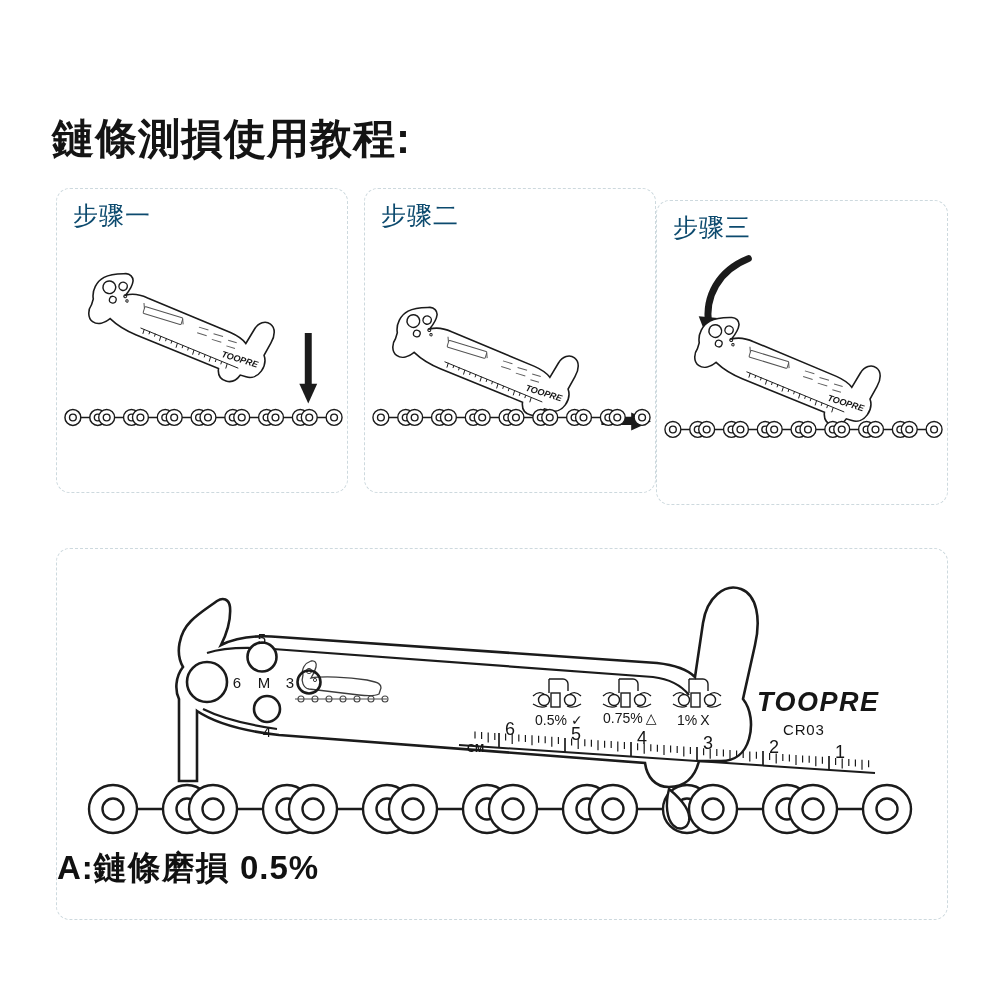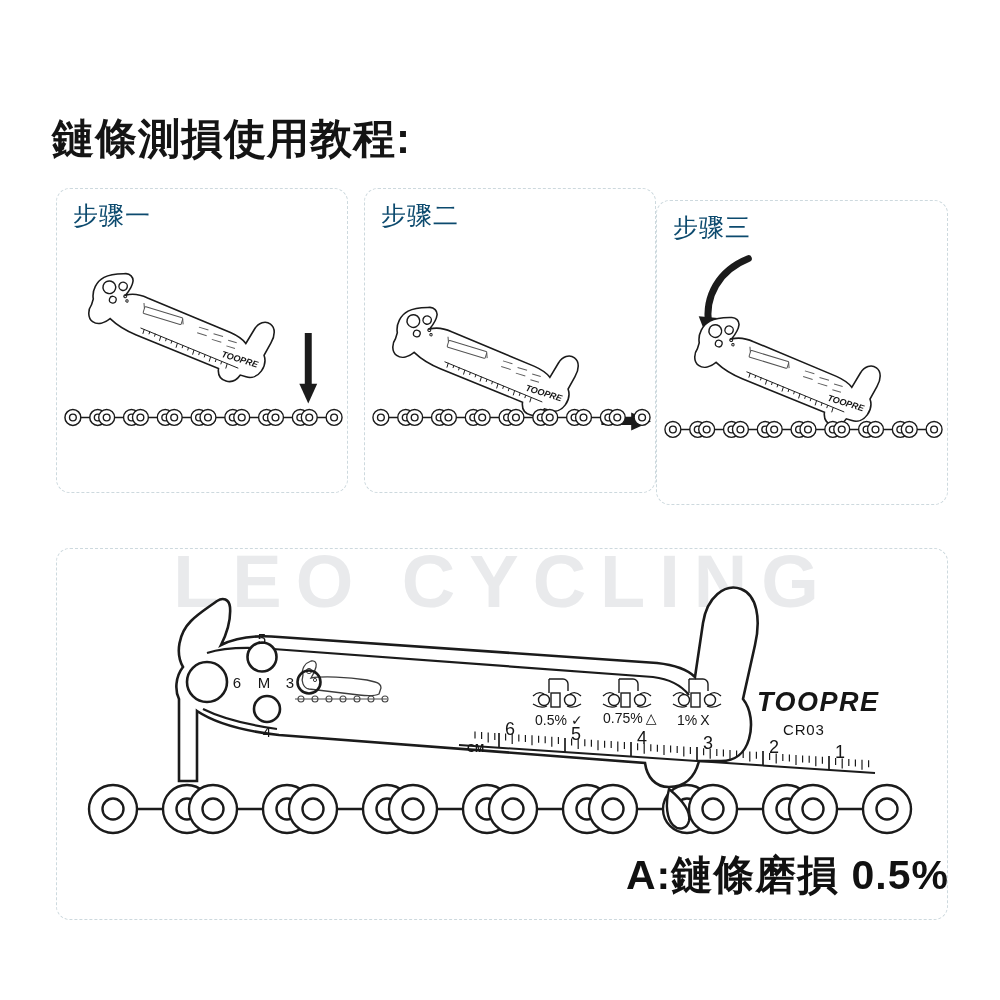--- a/index.html
+++ b/index.html
@@ -79,24 +79,24 @@
     font-size: 74px;
     font-weight: bold;
     letter-spacing: 14px;
     color: #e9eaec;
     user-select: none;
     white-space: nowrap;
   }
   .caption {
     position: absolute;
     left: 0;
-    bottom: 16px;
+    bottom: 28px;
     width: 892px;
-    text-align: right;
-    font-size: 41px;
+    text-align: left;
+    font-size: 33px;
     font-weight: bold;
     color: #111;
     letter-spacing: 1px;
     white-space: nowrap;
   }
   .main-art {
     position: absolute;
     left: 0; top: 0;
     width: 892px; height: 372px;
   }
@@ -376,21 +376,20 @@
               <path d="M2,8 a8,8 0 0 1 8,-8 a8,8 0 0 1 8,8 h9 a8,8 0 0 1 8,-8 a8,8 0 0 1 8,8 a8,8 0 0 1 -8,8 a8,8 0 0 1 -8,-8 h-9 a8,8 0 0 1 -8,8 a8,8 0 0 1 -8,-8 Z"></path>
               <circle cx="10" cy="8" r="3.4"></circle>
               <circle cx="35" cy="8" r="3.4"></circle>
             </g>
         </g>
       </g>
     </svg>
   </div>
 
   <div class="panel panel-main">
-    <div class="watermark">LEO CYCLING</div>
 
     <svg class="main-art" viewBox="0 0 892 372">
 
       <g>
 
         <path class="ln fillw" stroke-width="2.6" d="
           M126,118
           C118,104 122,84 134,72
           C142,64 152,58 160,52
           C166,48 172,50 173,58

